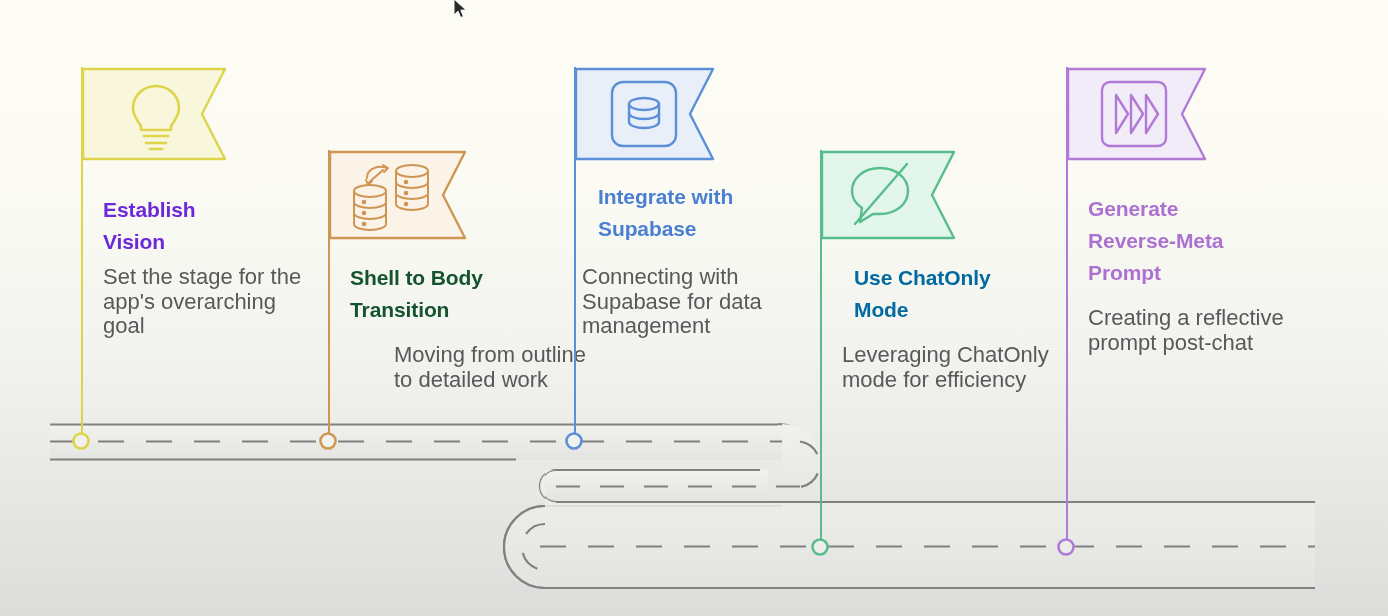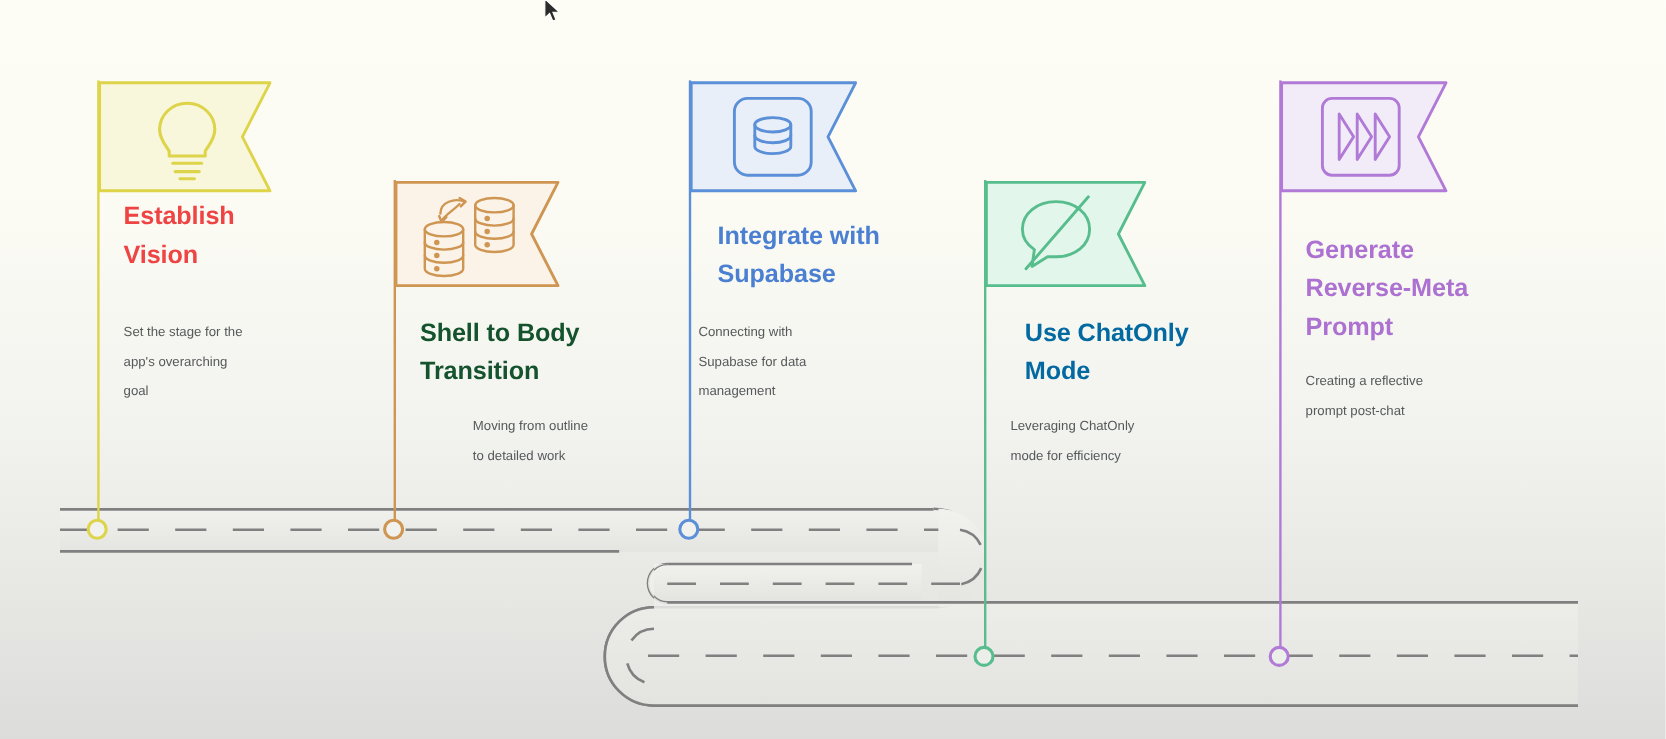--- a/index.html
+++ b/index.html
@@ -56,21 +56,21 @@
   .m-title {
     position: absolute;
     font-weight: bold;
     font-size: 21px;
     line-height: 32px;
     letter-spacing: -0.1px;
     white-space: pre-line;
   }
   .m-desc {
     position: absolute;
-    font-size: 11px;
+    font-size: 22px;
     line-height: 24.5px;
     color: #56595a;
     white-space: pre-line;
   }
   .cursor {
     position: absolute;
     pointer-events: none;
   }
 </style>
 </head>
@@ -128,21 +128,21 @@
           <path d="M1 2 L143 2 L120 47 L143 92 L1 92 Z" fill="#f8f7dc" stroke="#ddd44a" stroke-width="2.4" stroke-linejoin="round"></path>
           <g fill="none" stroke="#ddd44a" stroke-width="2.6" stroke-linecap="round" stroke-linejoin="round" transform="translate(48,16)">
             <path d="M26 3 C13 3 3 13 3 25 C3 33 8 38 11 43 L11 47 L41 47 L41 43
                      C44 38 49 33 49 25 C49 13 39 3 26 3 Z"></path>
             <line x1="14" y1="53" x2="38" y2="53"></line>
             <line x1="16" y1="60" x2="36" y2="60"></line>
             <path d="M20 66 L32 66"></path>
           </g>
         </svg>
       </div>
-      <div class="m-title" style="top:98px; left:22px; width:200px; color:#ef4444;">Establish
+      <div class="m-title" style="top:127px; left:22px; width:200px; color:#6d28d9;">Establish
 Vision</div>
       <div class="m-desc" style="top:198px; left:22px; width:200px;">Set the stage for the
 app's overarching
 goal</div>
     </div>
 
     <div class="milestone" style="left:328px; top:150px;">
       <div class="pole" style="height:291px; background:#cf9552;"></div>
       <div class="flagwrap">
         <svg class="flag-svg" width="139" height="90" viewBox="0 0 139 90">

